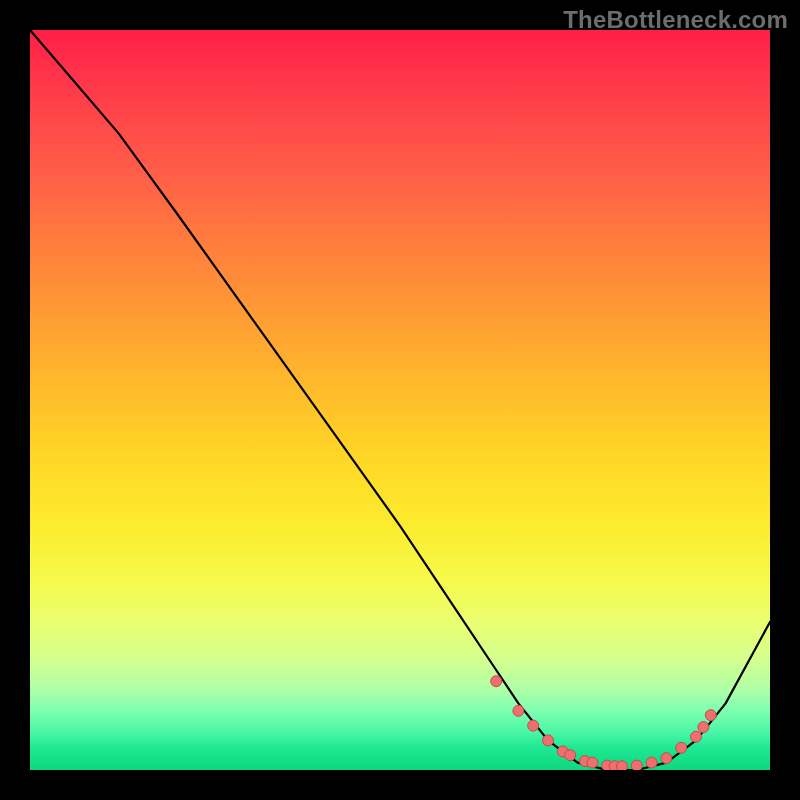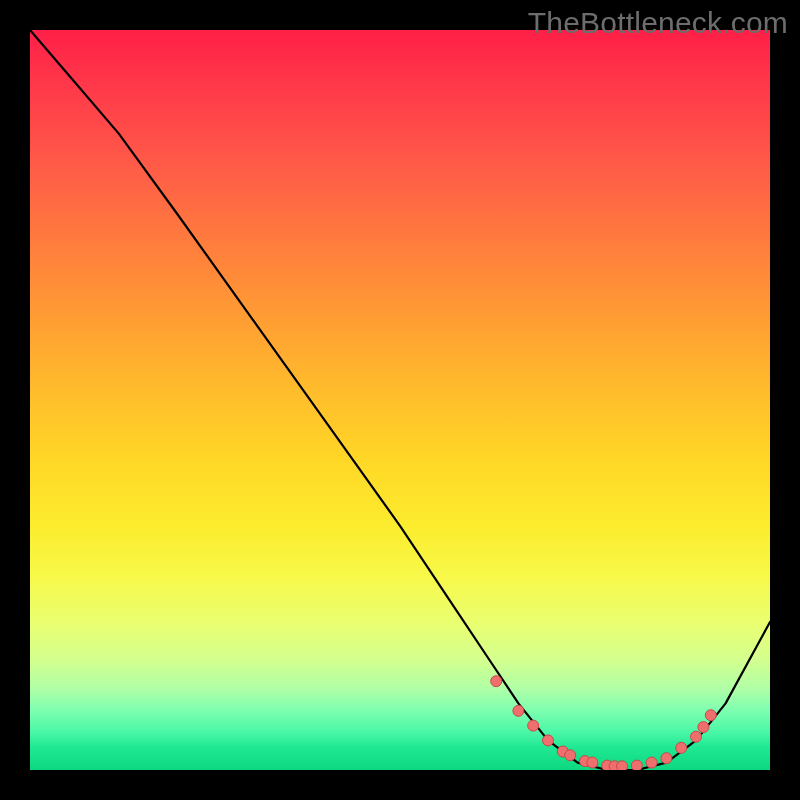--- a/index.html
+++ b/index.html
@@ -15,22 +15,22 @@
     position: relative;
     width: 800px;
     height: 800px;
     background: #000;
   }
   .watermark {
     position: absolute;
     top: 6px;
     right: 12px;
     color: #6d6d6d;
-    font-size: 30px;
-    font-weight: 400;
+    font-size: 24px;
+    font-weight: 700;
     letter-spacing: 0.2px;
     z-index: 10;
   }
   .plot {
     position: absolute;
     left: 30px;
     top: 30px;
     width: 740px;
     height: 740px;
   }

